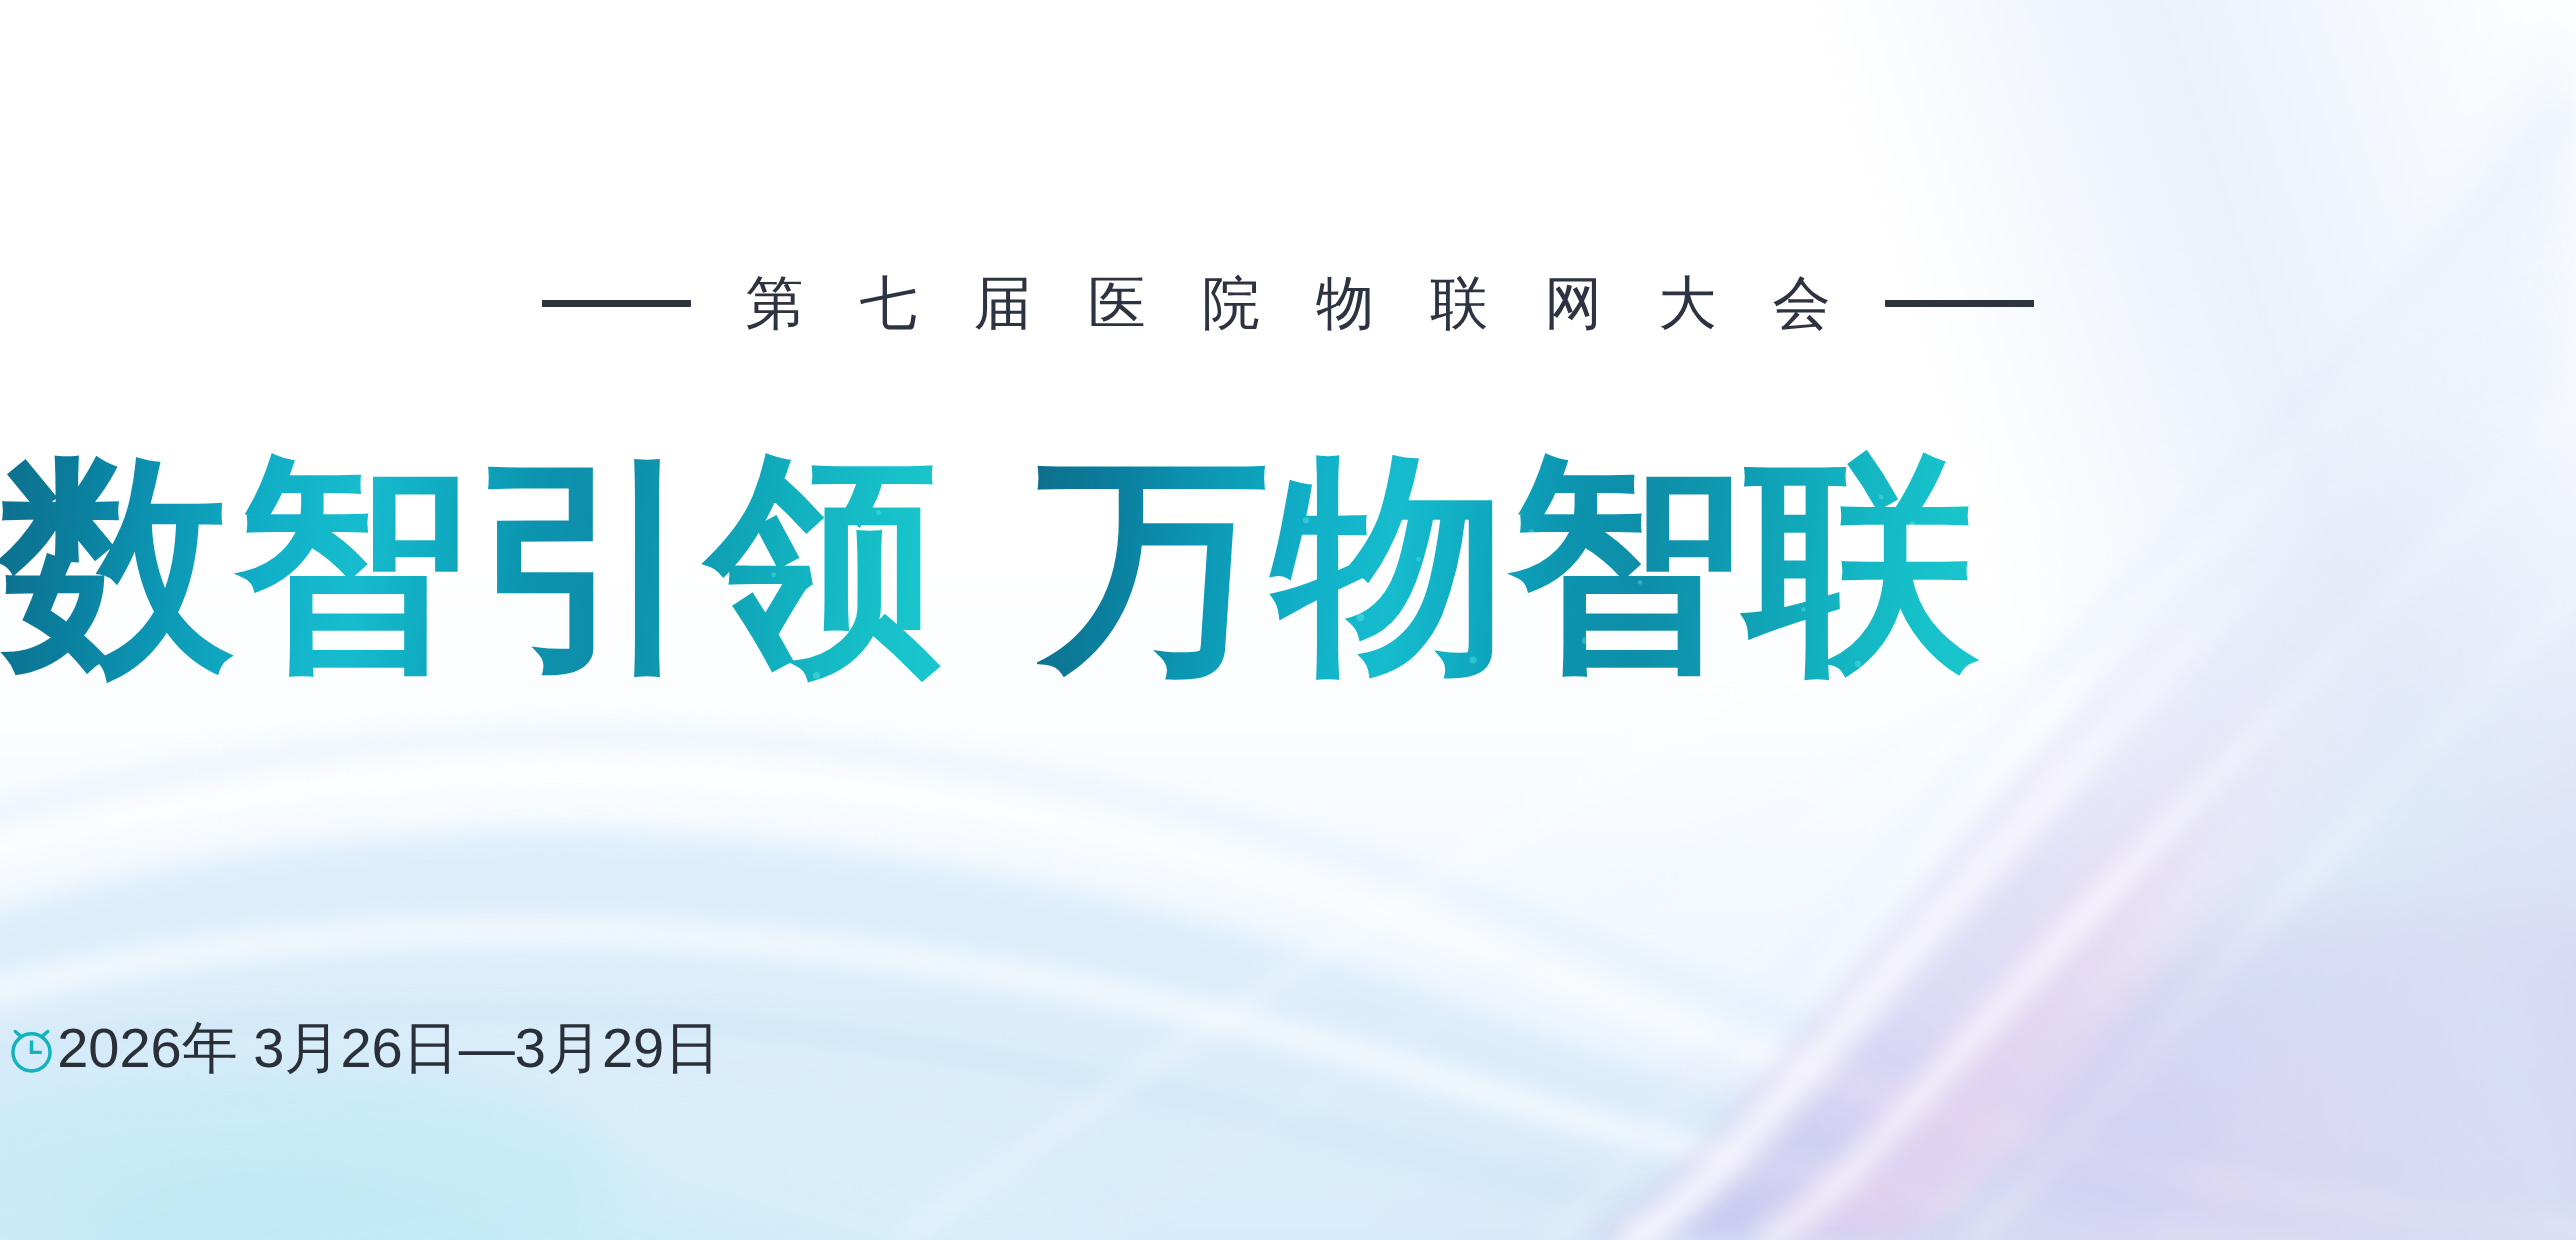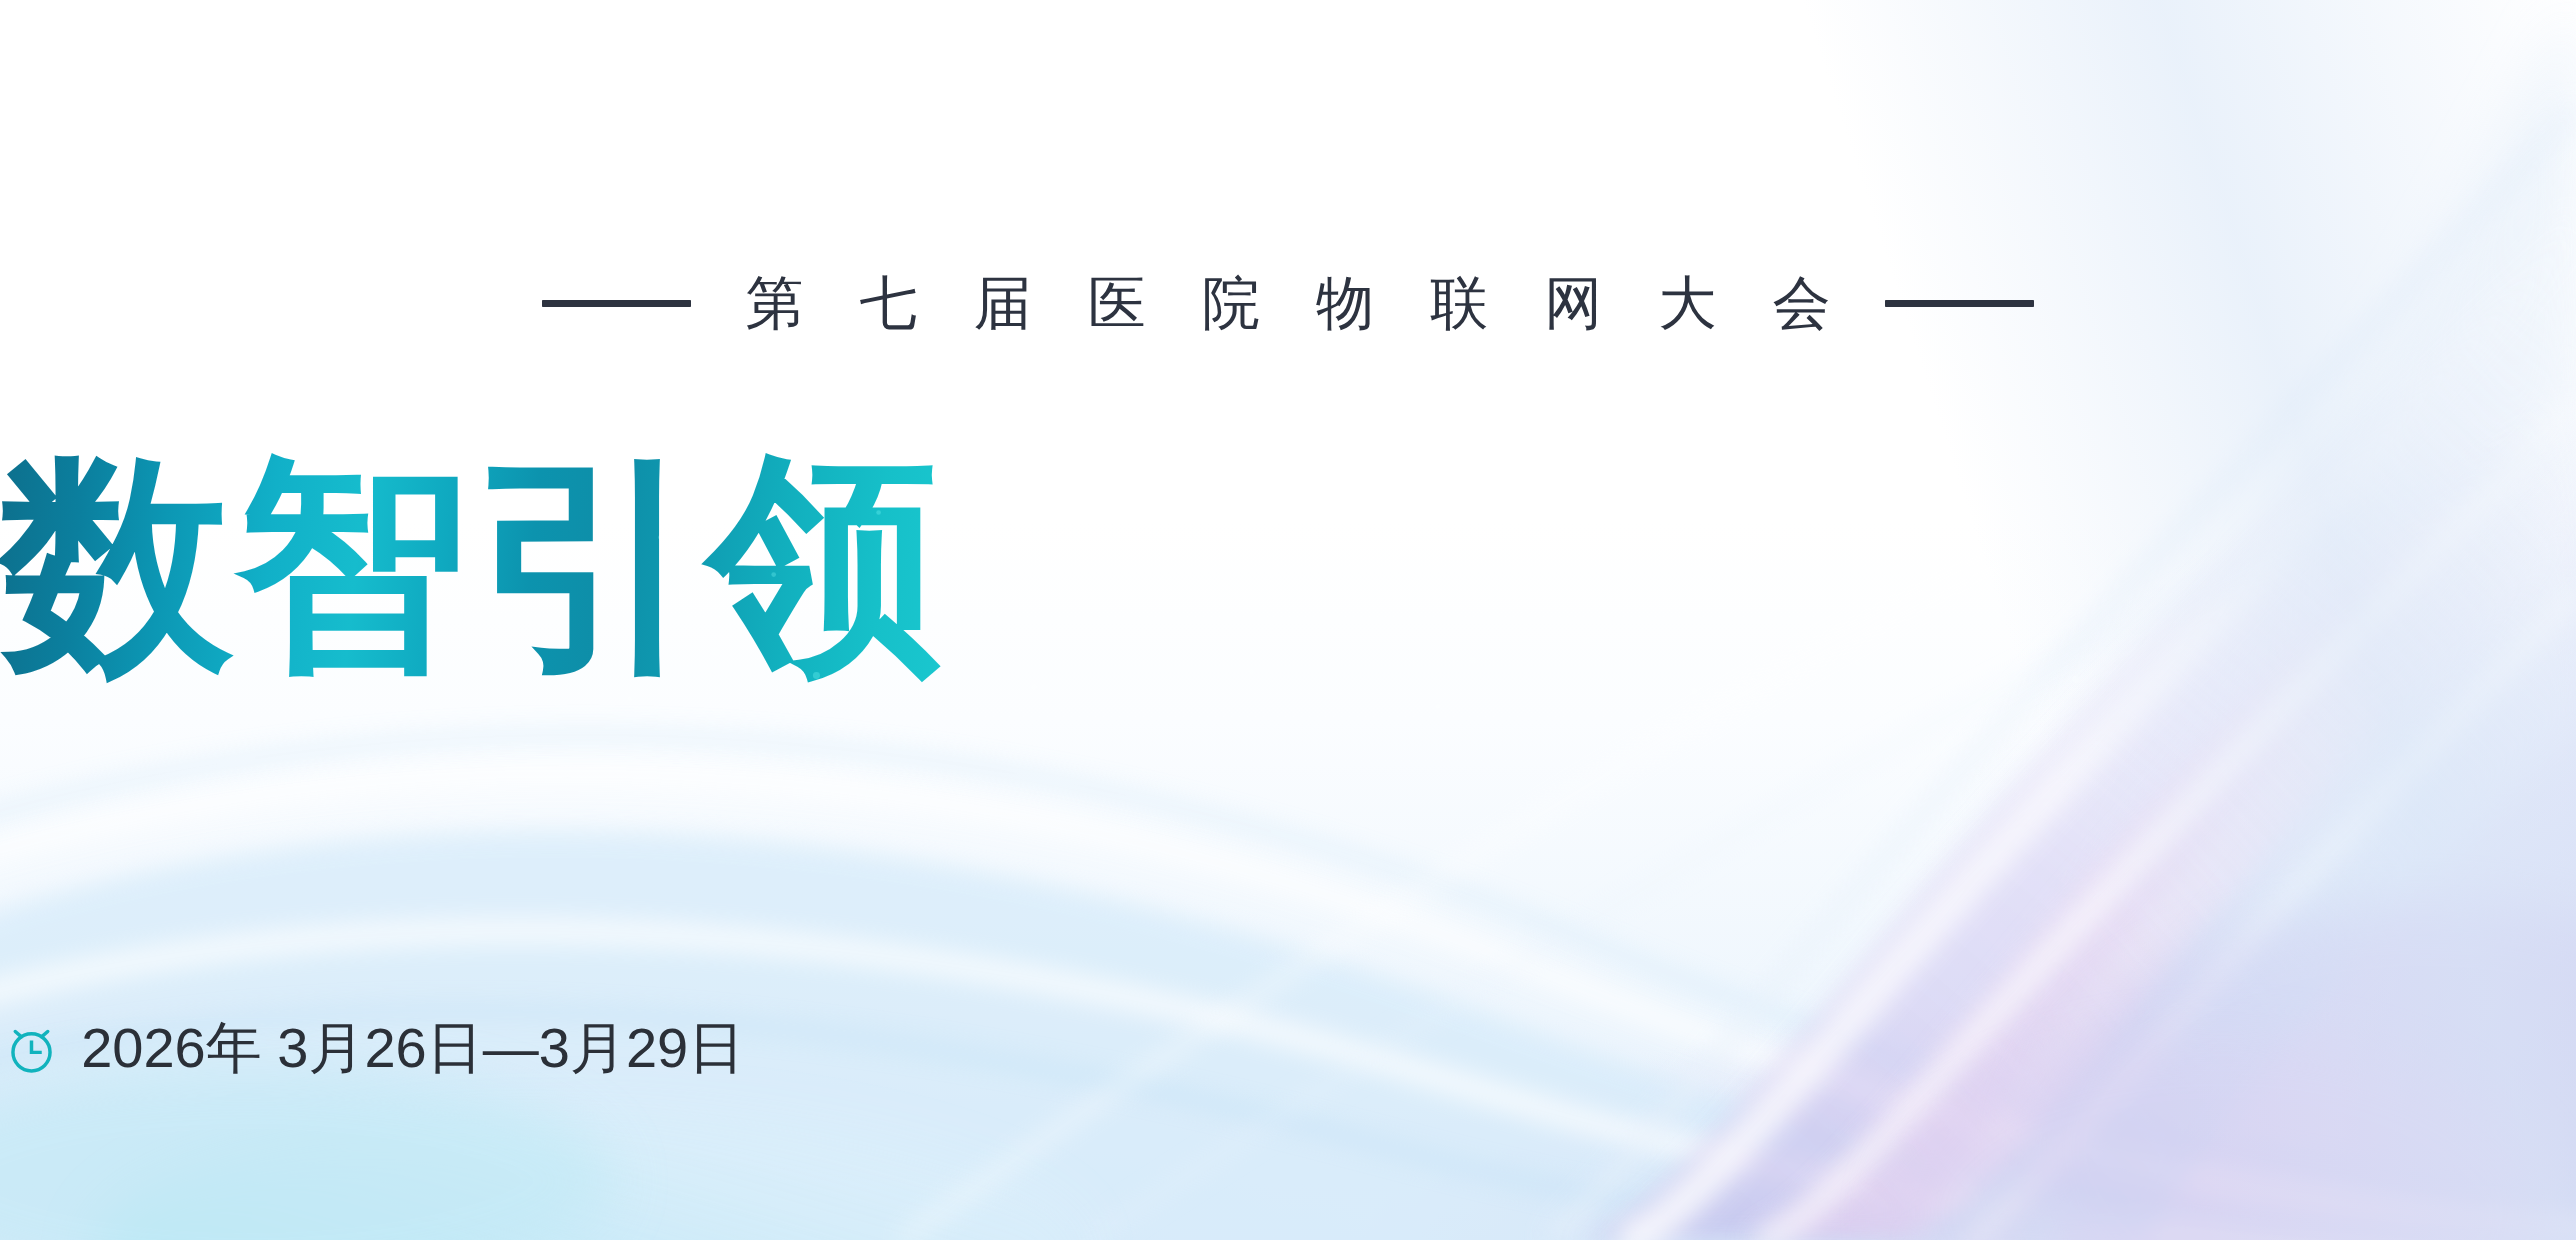--- a/index.html
+++ b/index.html
@@ -141,21 +141,21 @@
   .info-icon {
     flex: 0 0 auto;
     display: block;
   }
   .info-text {
     font-size: 56px;
     color: #2b3038;
     font-weight: 400;
     line-height: 1;
     font-family: "Liberation Sans", "DejaVu Sans", sans-serif;
-    margin-left: 24px;
+    margin-left: 0;
   }
   .info-spacer { width: 44px; }
 </style>
 </head>
 <body>
 
 <div id="banner">
 
   <div class="bg-layer bg-base"></div>
 
@@ -232,20 +232,21 @@
   <div class="subtitle-row">
     <span class="sub-dash"></span>
     <span class="subtitle-text">第 七 届 医 院 物 联 网 大 会</span>
     <span class="sub-dash"></span>
   </div>
 
   <div class="title-wrap">
     <div class="title-line">
       <span class="title-seg">数智引领</span>
       <span class="title-gap"></span>
+      <span class="title-seg">万物智联</span>
     </div>
   </div>
 
   <svg class="title-speckle" viewBox="0 0 3020 330" preserveAspectRatio="none" xmlns="http://www.w3.org/2000/svg">
     <g fill="#6ff0e6" opacity="0.55">
       <circle cx="620" cy="180" r="5"></circle>
         <circle cx="700" cy="92" r="3.5"></circle>
       <circle cx="770" cy="240" r="6"></circle>
         <circle cx="845" cy="140" r="3"></circle>
       <circle cx="900" cy="270" r="4.5"></circle>

